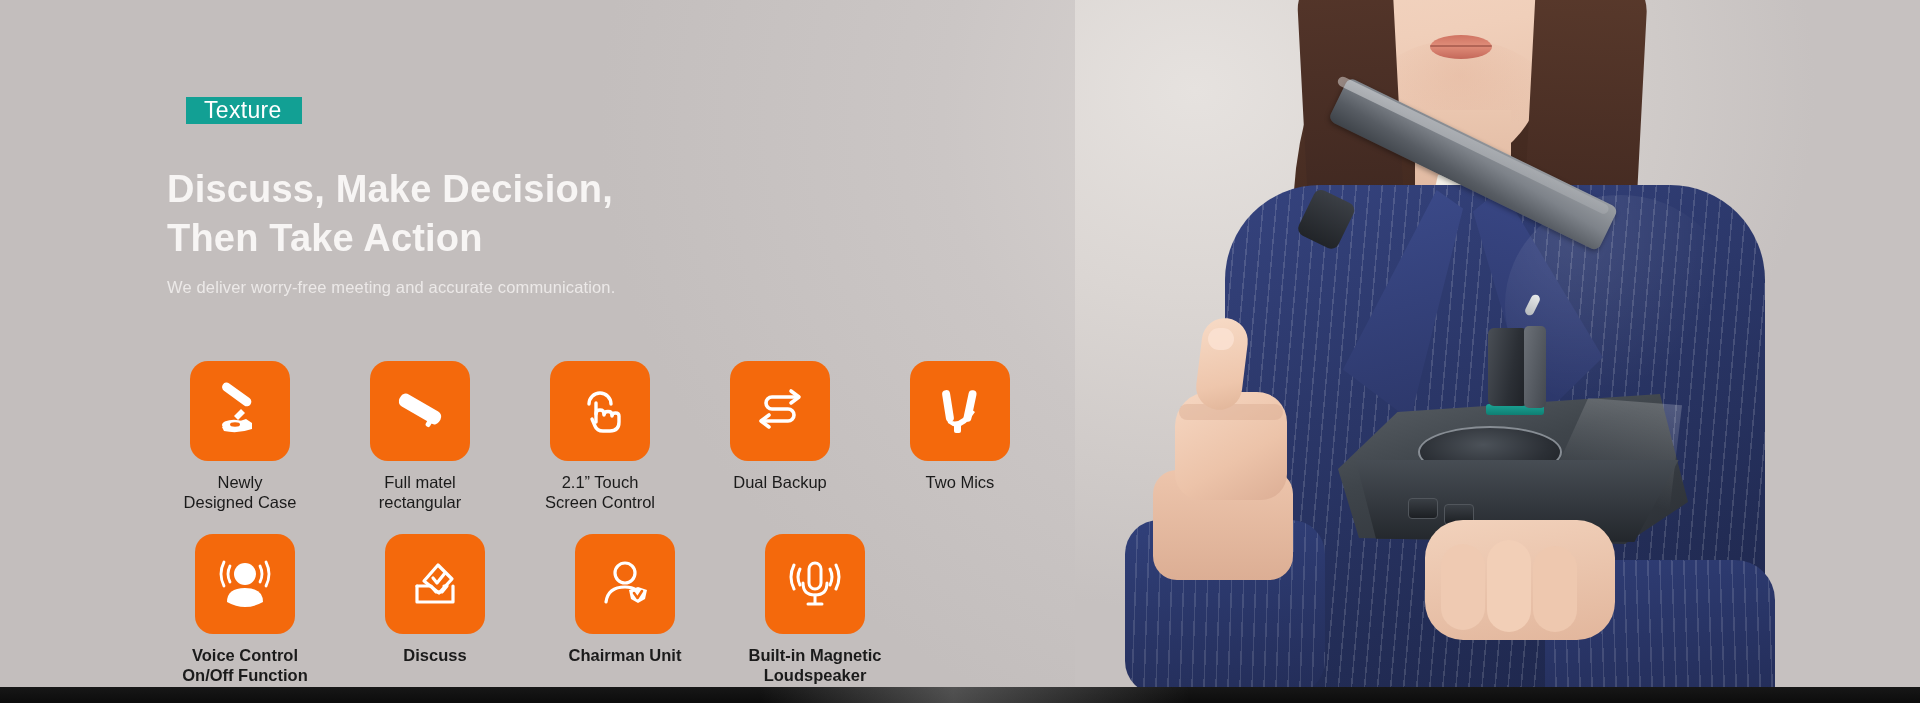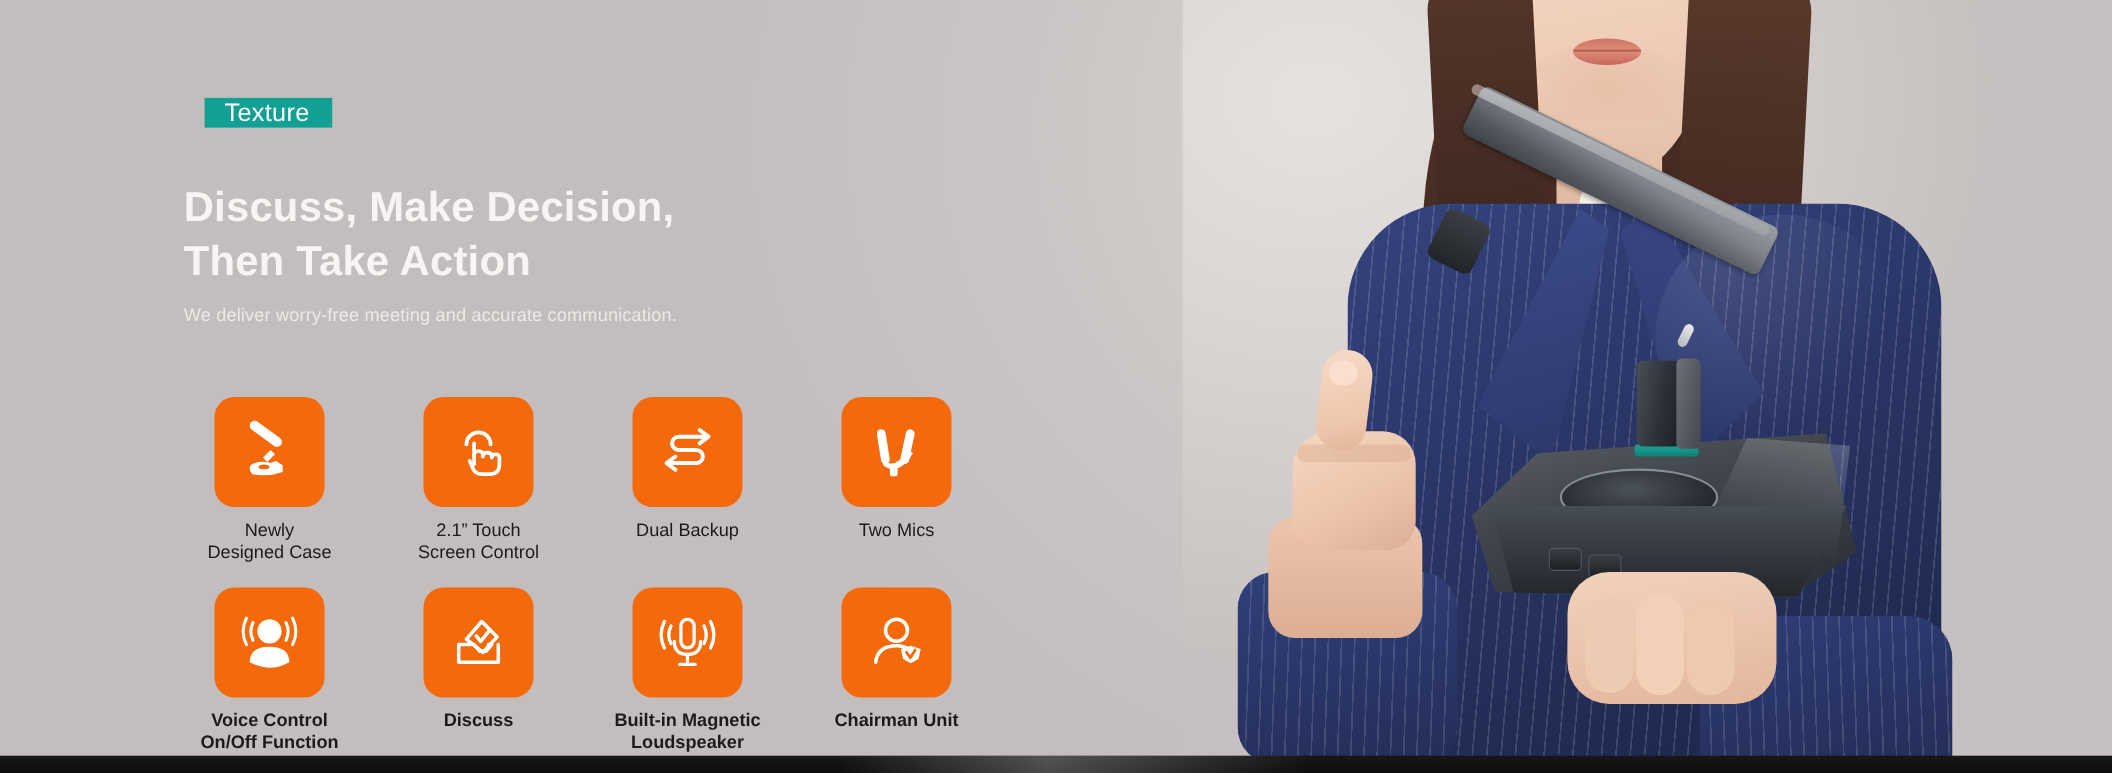--- a/index.html
+++ b/index.html
@@ -10,21 +10,21 @@
   }
   .banner{
     position:relative;width:1920px;height:703px;overflow:hidden;
     background:
       radial-gradient(ellipse 900px 700px at 1500px 120px, #e3dedb 0%, #d6d1cf 35%, #cbc6c5 62%, #c3bebd 100%),
       linear-gradient(100deg,#cfcbca 0%,#cac5c5 45%,#c6c1c1 100%);
   }
   
   .left-pane{position:absolute;left:0;top:0;width:1120px;height:703px;}
 
-  .badge-row{position:absolute;left:167px;top:80px;display:flex;align-items:center;height:44px;}
+  .badge-row{position:absolute;left:167px;top:80px;display:flex;align-items:flex-end;height:44px;}
   .badge-bar{width:6px;background:#12a094;}
   .badge-box{background:#12a094;display:flex;align-items:center;padding:0 20px 0 18px;margin-left:13px;}
   .badge-text{color:#ffffff;font-size:23px;letter-spacing:.3px;}
 
   .headline{position:absolute;left:167px;top:165px;width:760px;color:#f7f5f4;
     font-size:38px;line-height:49px;font-weight:bold;letter-spacing:.2px;}
   .headline .l2{display:block;}
 
   .subline{position:absolute;left:167px;top:278px;color:#ece9e8;font-size:16.5px;letter-spacing:.15px;}
 
@@ -197,20 +197,34 @@
                   <path d="M11 45 L35 37 L41 41 L41 47 Q27 52 13 49 Z"></path>
                   <ellipse cx="24" cy="42.5" rx="5" ry="2.2" fill="#f4690c"></ellipse>
                 </g>
               </svg>
             </span>
           </div>
           <div class="flabel">Newly
 Designed Case</div>
         </div>
 
+        <div class="fcell">
+          <div class="tile">
+            <span>
+              <svg width="58" height="58" viewBox="0 0 58 58">
+                <g fill="#ffffff">
+                  <rect x="6" y="20" width="46" height="14" rx="6" transform="rotate(30 29 27)"></rect>
+                  <rect x="36" y="36" width="5" height="9" rx="2" transform="rotate(30 38 40)"></rect>
+                </g>
+              </svg>
+            </span>
+          </div>
+          <div class="flabel">Full matel
+rectangular</div>
+        </div>
 
         <div class="fcell">
           <div class="tile">
             <span>
               <svg width="56" height="56" viewBox="0 0 56 56">
                 <g fill="none" stroke="#ffffff" stroke-width="3.4" stroke-linecap="round" stroke-linejoin="round">
                   <path d="M17 21 a11 11 0 0 1 22 0"></path>
                   <path d="M24 20 v19"></path>
                   <path d="M24 31 q0-4 4-4 t4 4"></path>
                   <path d="M32 32 q0-3.5 4-3.5 t4 3.5"></path>
@@ -286,20 +300,38 @@
                 <g fill="none" stroke="#ffffff" stroke-width="3.2" stroke-linecap="round" stroke-linejoin="round">
                   <path d="M17 25 L31 9 L45 23 L32 37 Z"></path>
                   <path d="M26 22 L30 27 L38 17"></path>
                   <path d="M10 30 H24 l5 6 h6 l5 -6 h-3"></path>
                   <path d="M10 30 v16 h36 v-16"></path>
                 </g>
               </svg>
             </span>
           </div>
           <div class="flabel">Discuss</div>
+        </div>
+
+        <div class="fcell">
+          <div class="tile">
+            <span>
+              <svg width="56" height="56" viewBox="0 0 56 56">
+                <g fill="none" stroke="#ffffff" stroke-width="3.2" stroke-linecap="round" stroke-linejoin="round">
+                  <circle cx="28" cy="17" r="10"></circle>
+                  <path d="M9 46 q2-15 19-15 q7 0 11 3"></path>
+                </g>
+                <g>
+                  <path d="M41 31 l9 3 l-2 9 l-7 4 l-7-4 l-2-9 Z" fill="#ffffff"></path>
+                  <path d="M37 37 l3.5 5 l4.5 -7" fill="none" stroke="#f4690c" stroke-width="2.6" stroke-linecap="round" stroke-linejoin="round"></path>
+                </g>
+              </svg>
+            </span>
+          </div>
+          <div class="flabel">Chairman Unit</div>
         </div>
 
         <div class="fcell">
           <div class="tile">
             <span>
               <svg width="56" height="56" viewBox="0 0 56 56">
                 <g fill="none" stroke="#ffffff" stroke-width="3" stroke-linecap="round" stroke-linejoin="round">
                   <rect x="22" y="7" width="12" height="26" rx="6"></rect>
                   <path d="M16 27 q0 12 12 12 t12-12"></path>
                   <path d="M28 39 v8"></path>
@@ -307,38 +339,20 @@
                   <path d="M13 13 q-4 8 0 16"></path>
                   <path d="M7 9 q-6 12 0 24"></path>
                   <path d="M43 13 q4 8 0 16"></path>
                   <path d="M49 9 q6 12 0 24"></path>
                 </g>
               </svg>
             </span>
           </div>
           <div class="flabel">Built-in Magnetic
 Loudspeaker</div>
-        </div>
-
-        <div class="fcell">
-          <div class="tile">
-            <span>
-              <svg width="56" height="56" viewBox="0 0 56 56">
-                <g fill="none" stroke="#ffffff" stroke-width="3.2" stroke-linecap="round" stroke-linejoin="round">
-                  <circle cx="28" cy="17" r="10"></circle>
-                  <path d="M9 46 q2-15 19-15 q7 0 11 3"></path>
-                </g>
-                <g>
-                  <path d="M41 31 l9 3 l-2 9 l-7 4 l-7-4 l-2-9 Z" fill="#ffffff"></path>
-                  <path d="M37 37 l3.5 5 l4.5 -7" fill="none" stroke="#f4690c" stroke-width="2.6" stroke-linecap="round" stroke-linejoin="round"></path>
-                </g>
-              </svg>
-            </span>
-          </div>
-          <div class="flabel">Chairman Unit</div>
         </div>
 
 
       </div>
 
     </div>
   </div>
 
   <div class="photo">
     <div class="ph-bg"></div>

